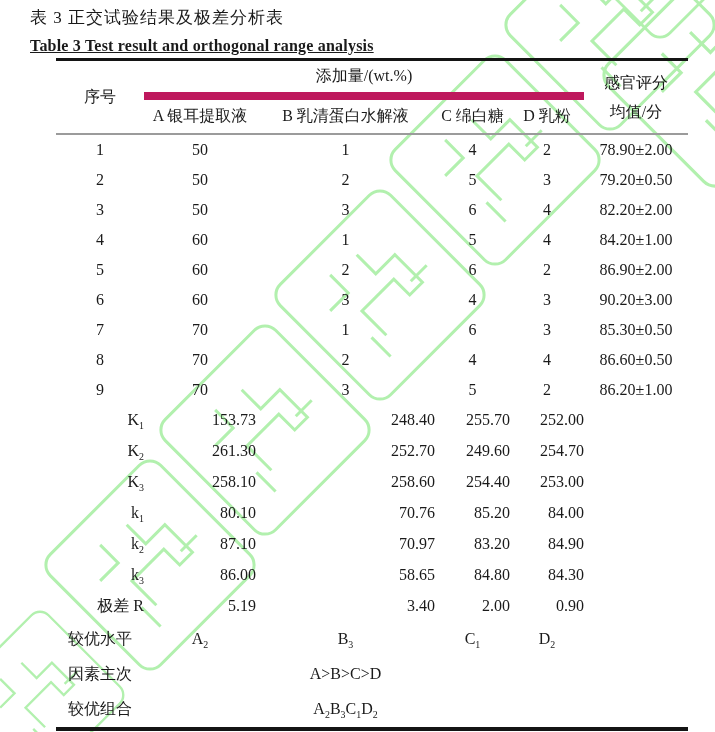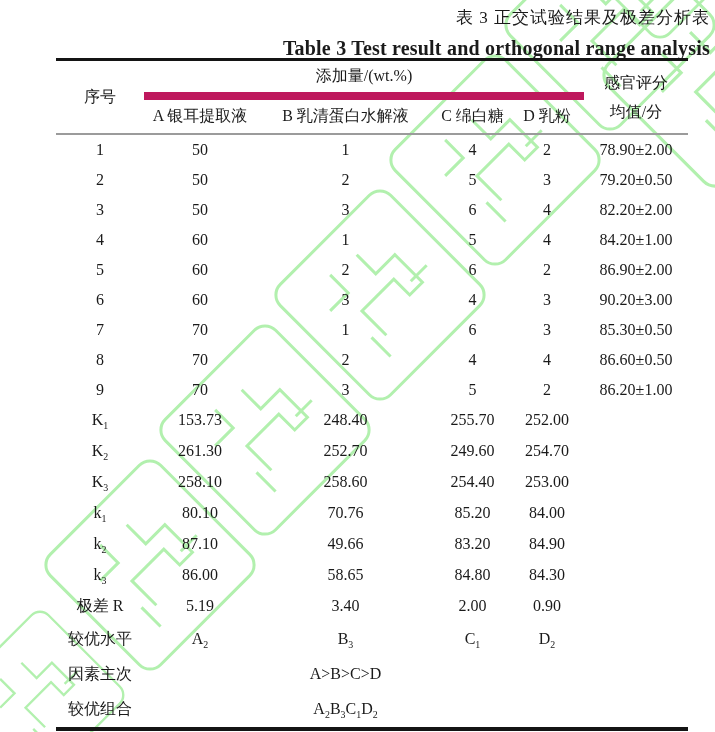--- a/index.html
+++ b/index.html
@@ -1,39 +1,39 @@
 <!DOCTYPE html>
 <html><head>
 <meta charset="utf-8">
 <style>
   html,body{margin:0;padding:0;background:#ffffff;}
   .page{
     position:relative;width:715px;height:732px;overflow:hidden;background:#fff;
     font-family:"Liberation Serif","DejaVu Serif",serif;color:#1a1a1a;
   }
   .watermark{position:absolute;left:0;top:0;width:715px;height:732px;}
-  .titles{position:absolute;left:30px;top:6px;width:680px;text-align:right;}
+  .titles{position:absolute;left:30px;top:6px;width:680px;text-align:left;}
   .title-zh{font-size:17px;letter-spacing:1px;}
-  .title-en{font-size:20px;font-weight:bold;margin-top:8px;letter-spacing:.2px;}
+  .title-en{font-size:16px;font-weight:bold;margin-top:8px;letter-spacing:.2px;text-decoration:underline;}
   table.otable{
     position:absolute;left:56px;top:58px;width:632px;
     border-collapse:collapse;table-layout:fixed;background:transparent;
     border-top:3px solid #141414;border-bottom:4px solid #141414;
   }
   .otable th,.otable td{
     font-weight:normal;text-align:center;vertical-align:middle;
     padding:0;font-size:16px;line-height:1.15;white-space:nowrap;
   }
   tr.h1 th.grp{height:31px;border-bottom:8px solid #be185d;}
   tr.h2 th{height:33px;}
   tr.h2 th, th.rspan{border-bottom:2px solid #9b9b9b;}
   th.score-h div.l1{height:33px;line-height:36px;}
   th.score-h div.l2{height:31px;line-height:28px;}
   tr.dr td{height:30px;}
-  tr.sr td{height:31px;}
+  tr.sr td{height:31px;text-align:right;}
   tr.sr2 td{height:35px;}
   sub{font-size:62%;line-height:0;}
 </style>
 </head>
 <body>
 
 <div class="page">
 
   <svg class="watermark" viewBox="0 0 715 732" xmlns="http://www.w3.org/2000/svg">
     <defs>
@@ -191,21 +191,21 @@
         <td>k<sub>1</sub></td>
         <td>80.10</td>
         <td>70.76</td>
         <td>85.20</td>
         <td>84.00</td>
         <td></td>
       </tr>
       <tr class="sr">
         <td>k<sub>2</sub></td>
         <td>87.10</td>
-        <td>49.66</td>
+        <td>70.97</td>
         <td>83.20</td>
         <td>84.90</td>
         <td></td>
       </tr>
       <tr class="sr">
         <td>k<sub>3</sub></td>
         <td>86.00</td>
         <td>58.65</td>
         <td>84.80</td>
         <td>84.30</td>

